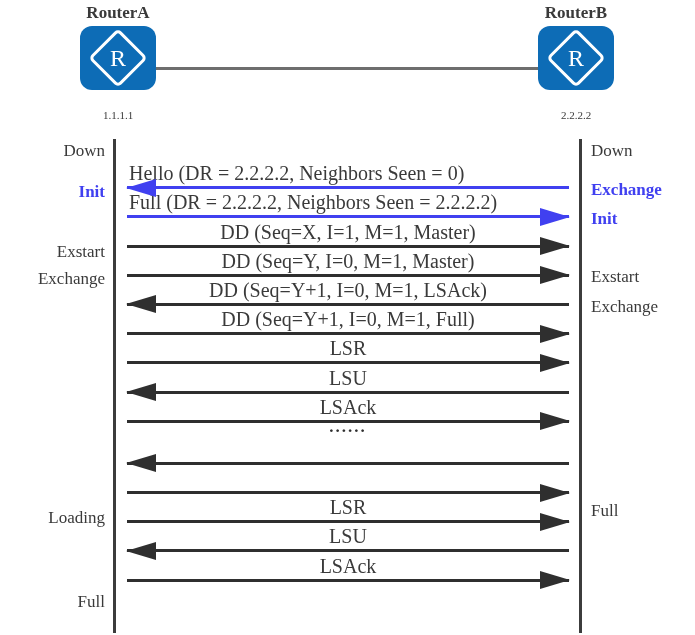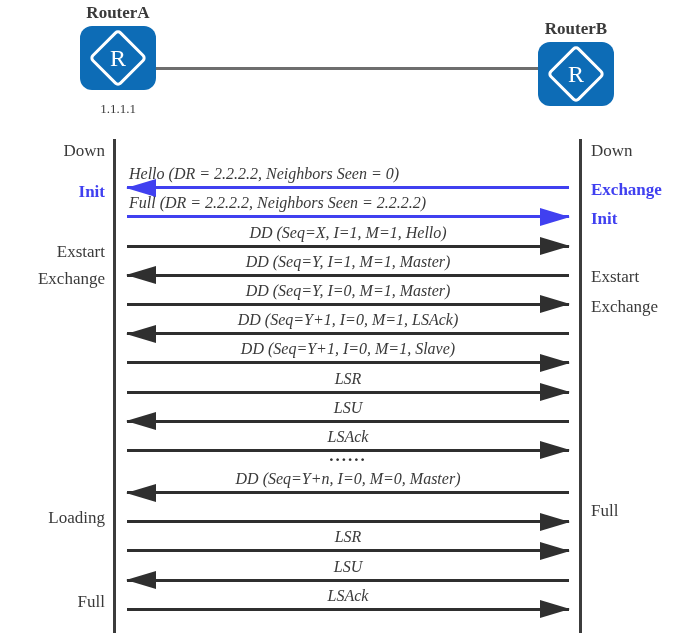--- a/index.html
+++ b/index.html
@@ -25,40 +25,40 @@
   }
   .diamond{
     width:36px;height:36px;border:3px solid #fff;border-radius:5px;
     transform:rotate(45deg);
     display:flex;align-items:center;justify-content:center;
   }
   .diamond span{
     transform:rotate(-45deg);color:#fff;font-size:24px;line-height:24px;
     font-family:"Liberation Serif",serif;
   }
-  .router-ip{font-size:13px;line-height:18px;margin-top:10px;}
+  .router-ip{font-size:11px;line-height:18px;margin-top:16px;}
   .link-line{position:absolute;left:156px;top:67px;width:382px;height:3px;background:var(--link-gray);}
   .lifeline{position:absolute;top:139px;width:3px;background:var(--lifeline);}
   #lifeline-a{left:113px;height:494px;}
   #lifeline-b{left:579px;height:494px;}
   .states{position:absolute;top:0;height:457px;}
   #states-left{left:0;width:105px;}
   #states-right{left:591px;width:104px;}
   .state{position:absolute;font-size:17px;line-height:20px;white-space:nowrap;}
   #states-left .state{right:0;text-align:right;}
   #states-right .state{left:0;text-align:left;}
   .state.blue{color:var(--blue);font-weight:bold;}
   #message-list{
     position:absolute;left:127px;top:160px;width:442px;
     display:flex;flex-direction:column;
   }
   .msg-row{height:29.2px;display:flex;flex-direction:column;justify-content:flex-end;}
   .msg-label{
-    font-size:16px;line-height:19px;text-align:center;white-space:nowrap;
-    margin-bottom:3px;color:var(--ink);font-style:italic;
+    font-size:20px;line-height:19px;text-align:center;white-space:nowrap;
+    margin-bottom:3px;color:var(--ink);
   }
   .msg-row.align-left .msg-label{text-align:left;padding-left:2px;}
   .arrow{position:relative;height:3px;color:var(--arrow);background:currentColor;}
   .msg-row.blue .arrow{color:var(--blue);}
   .arrow.right::after{
     content:"";position:absolute;right:-1px;top:-7.5px;
     border-top:9px solid transparent;border-bottom:9px solid transparent;
     border-left:30px solid currentColor;
   }
   .arrow.left::before{
@@ -79,27 +79,28 @@
   <div class="router-icon">
     <div class="diamond">
       <span>R</span>
     </div>
   </div>
   <div class="router-ip">1.1.1.1</div>
 </div>
 
 <div class="link-line"></div>
 
-<div class="router" style="left:526px;top:20px;">
+<div class="router" style="left:526px;top:4px;">
   <div class="router-name">RouterB</div>
   <div class="router-icon">
     <div class="diamond">
       <span>R</span>
     </div>
   </div>
+  <div class="router-ip">2.2.2.2</div>
 </div>
 
 <div class="lifeline" id="lifeline-a"></div>
 <div class="lifeline" id="lifeline-b"></div>
 
 <div class="states" id="states-left">
     <div class="state" style="top: 141px;">Down</div>
     <div class="state blue" style="top: 182px;">Init</div>
     <div class="state" style="top: 242px;">Exstart</div>
     <div class="state" style="top: 269px;">Exchange</div>
@@ -118,54 +119,49 @@
 <div id="message-list">
     <div class="msg-row blue align-left">
       <div class="msg-label">Hello (DR = 2.2.2.2, Neighbors Seen = 0)</div>
       <div class="arrow left"></div>
     </div>
     <div class="msg-row blue align-left">
       <div class="msg-label">Full (DR = 2.2.2.2, Neighbors Seen = 2.2.2.2)</div>
       <div class="arrow right"></div>
     </div>
     <div class="msg-row black">
-      <div class="msg-label">DD (Seq=X, I=1, M=1, Hello)</div>
+      <div class="msg-label">DD (Seq=X, I=1, M=1, Master)</div>
       <div class="arrow right"></div>
-    </div>
-    <div class="msg-row black">
-      <div class="msg-label">DD (Seq=Y, I=1, M=1, Master)</div>
-      <div class="arrow left"></div>
     </div>
     <div class="msg-row black">
       <div class="msg-label">DD (Seq=Y, I=0, M=1, Master)</div>
       <div class="arrow right"></div>
     </div>
     <div class="msg-row black">
       <div class="msg-label">DD (Seq=Y+1, I=0, M=1, LSAck)</div>
       <div class="arrow left"></div>
     </div>
     <div class="msg-row black">
-      <div class="msg-label">DD (Seq=Y+1, I=0, M=1, Slave)</div>
+      <div class="msg-label">DD (Seq=Y+1, I=0, M=1, Full)</div>
       <div class="arrow right"></div>
     </div>
     <div class="msg-row black">
       <div class="msg-label">LSR</div>
       <div class="arrow right"></div>
     </div>
     <div class="msg-row black">
       <div class="msg-label">LSU</div>
       <div class="arrow left"></div>
     </div>
     <div class="msg-row black">
       <div class="msg-label">LSAck</div>
       <div class="arrow right"></div>
     </div>
     <div class="gap-row">......</div>
     <div class="msg-row black">
-      <div class="msg-label">DD (Seq=Y+n, I=0, M=0, Master)</div>
       <div class="arrow left"></div>
     </div>
     <div class="msg-row black">
       <div class="arrow right"></div>
     </div>
     <div class="msg-row black">
       <div class="msg-label">LSR</div>
       <div class="arrow right"></div>
     </div>
     <div class="msg-row black">

